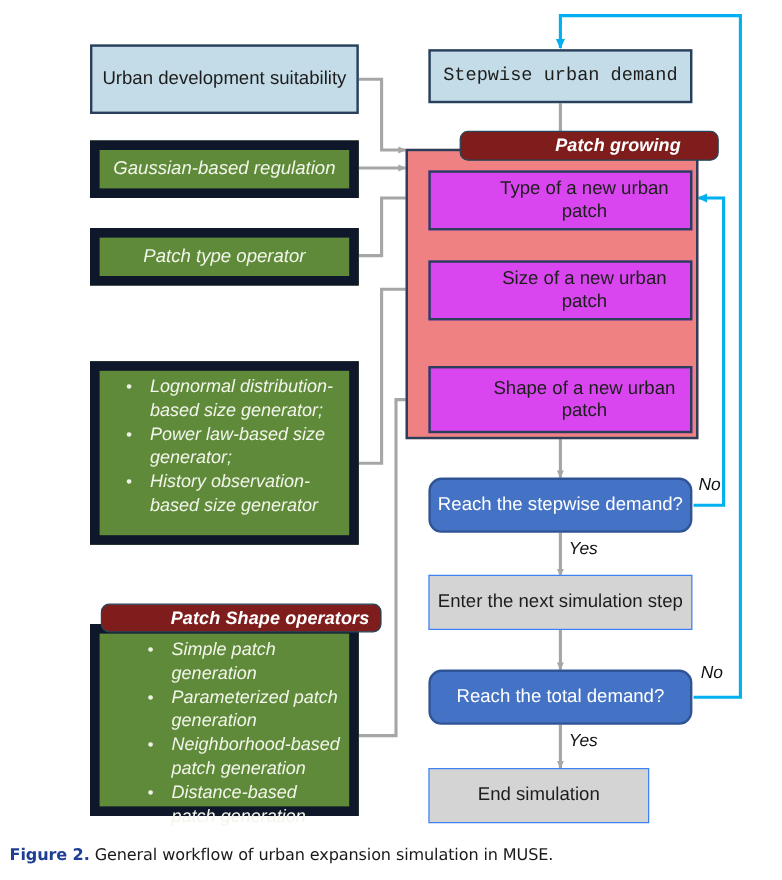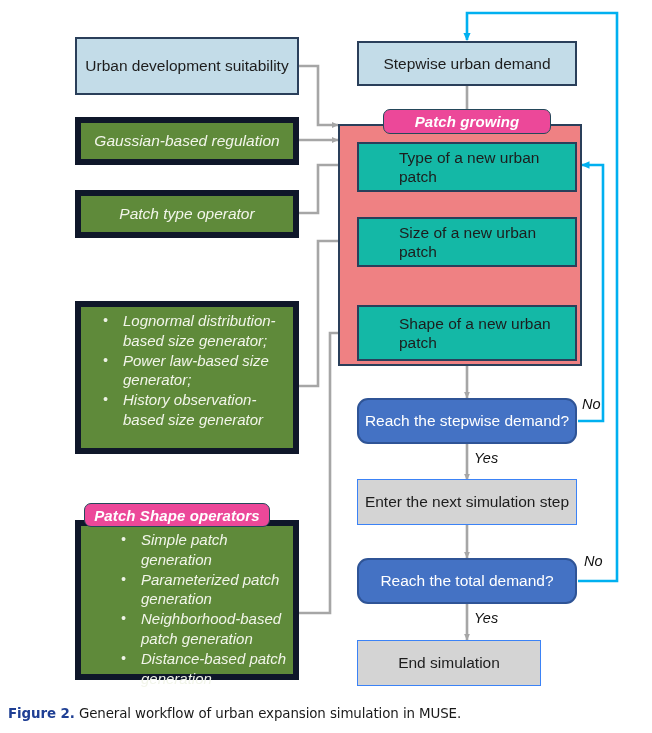--- a/index.html
+++ b/index.html
@@ -5,59 +5,60 @@
   html,body{margin:0;padding:0;background:#ffffff;}
   body{
     width:652px;height:733px;position:relative;overflow:hidden;
     font-family:"Liberation Sans","DejaVu Sans",sans-serif;
     -webkit-font-smoothing:antialiased;
   }
   #canvas{position:absolute;left:0;top:0;width:652px;height:733px;}
   svg.wires{position:absolute;left:0;top:0;width:652px;height:733px;pointer-events:none;}
 
   .node{position:absolute;box-sizing:border-box;display:flex;align-items:center;
-        justify-content:center;}
+        justify-content:center;text-align:center;}
 
   
   .blue-box{
     background:#c3dce8;border:2px solid #2a3f5a;color:#1d1d1d;
     font-size:15.5px;line-height:1.25;
   }
   
   .green-box{
-    background:#5f8a3a;border:6px solid #0f172a;color:#f2f5ea;
+    background:#5f8a3a;border:8px solid #0f172a;color:#f2f5ea;
     font-style:italic;font-size:15.5px;line-height:1.3;
   }
   .green-list{
     display:block;text-align:left;padding:4px 6px 4px 6px;
   }
   .green-list ul{margin:0;padding:0 0 0 34px;list-style:none;}
   .green-list li{
     position:relative;font-style:italic;font-size:15px;line-height:1.32;
     margin:0 0 0 0;padding-left:2px;
   }
   .green-list li:before{
     content:"\2022";position:absolute;left:-18px;top:0;font-size:14px;color:#eef2e6;
   }
 
   
   .banner{
-    position:absolute;background:#ec4899;border:1.5px solid #24485a;border-radius:7px;
+    position:absolute;background:#7f1d1d;border:1.5px solid #24485a;border-radius:7px;
     color:#ffffff;font-style:italic;font-weight:bold;font-size:15px;
     display:flex;align-items:center;justify-content:center;z-index:6;
     letter-spacing:.1px;
+    padding-left:48px;
   }
 
   
   .pink-container{
     position:absolute;background:#ef8183;border:2px solid #2a3f5a;z-index:2;
   }
   
   .pale-box{
-    background:#14b8a6;border:2px solid #2a3f5a;color:#1d1d1d;
+    background:#d946ef;border:2px solid #2a3f5a;color:#1d1d1d;
     font-size:15.5px;line-height:1.25;z-index:4;padding-left:40px;
   }
   
   .decision{
     background:#4472c4;border:2px solid #2f5496;border-radius:11px;color:#ffffff;
     font-size:15.5px;line-height:1.25;
   }
   
   .grey-box{
     background:#d4d4d4;border:1px solid #3b82f6;color:#1d1d1d;
@@ -158,21 +159,21 @@
   </div>
   <div class="node green-box green-list" style="left:75px;top:520px;width:224px;height:160px;padding-left:24px;">
     <ul>
       <li>Simple patch generation</li>
       <li>Parameterized patch generation</li>
       <li>Neighborhood-based patch generation</li>
       <li>Distance-based patch generation</li>
     </ul>
   </div>
 
-  <div class="node blue-box" style="left:357px;top:41px;width:220px;height:45px;">
+  <div class="node blue-box" style="left:357px;top:41px;width:220px;height:45px;font-family:Liberation Mono, monospace;">
     <span>Stepwise urban demand</span>
   </div>
 
   <div class="pink-container" style="left:338px;top:124px;width:240px;height:238px;"></div>
   <div class="banner" style="left:383px;top:109px;width:166px;height:23px;">
     <span>Patch growing</span>
   </div>
 
   <div class="node pale-box" style="position:absolute;left:357px;top:142px;width:220px;height:50px;">
     <span>Type of a new urban patch</span>

